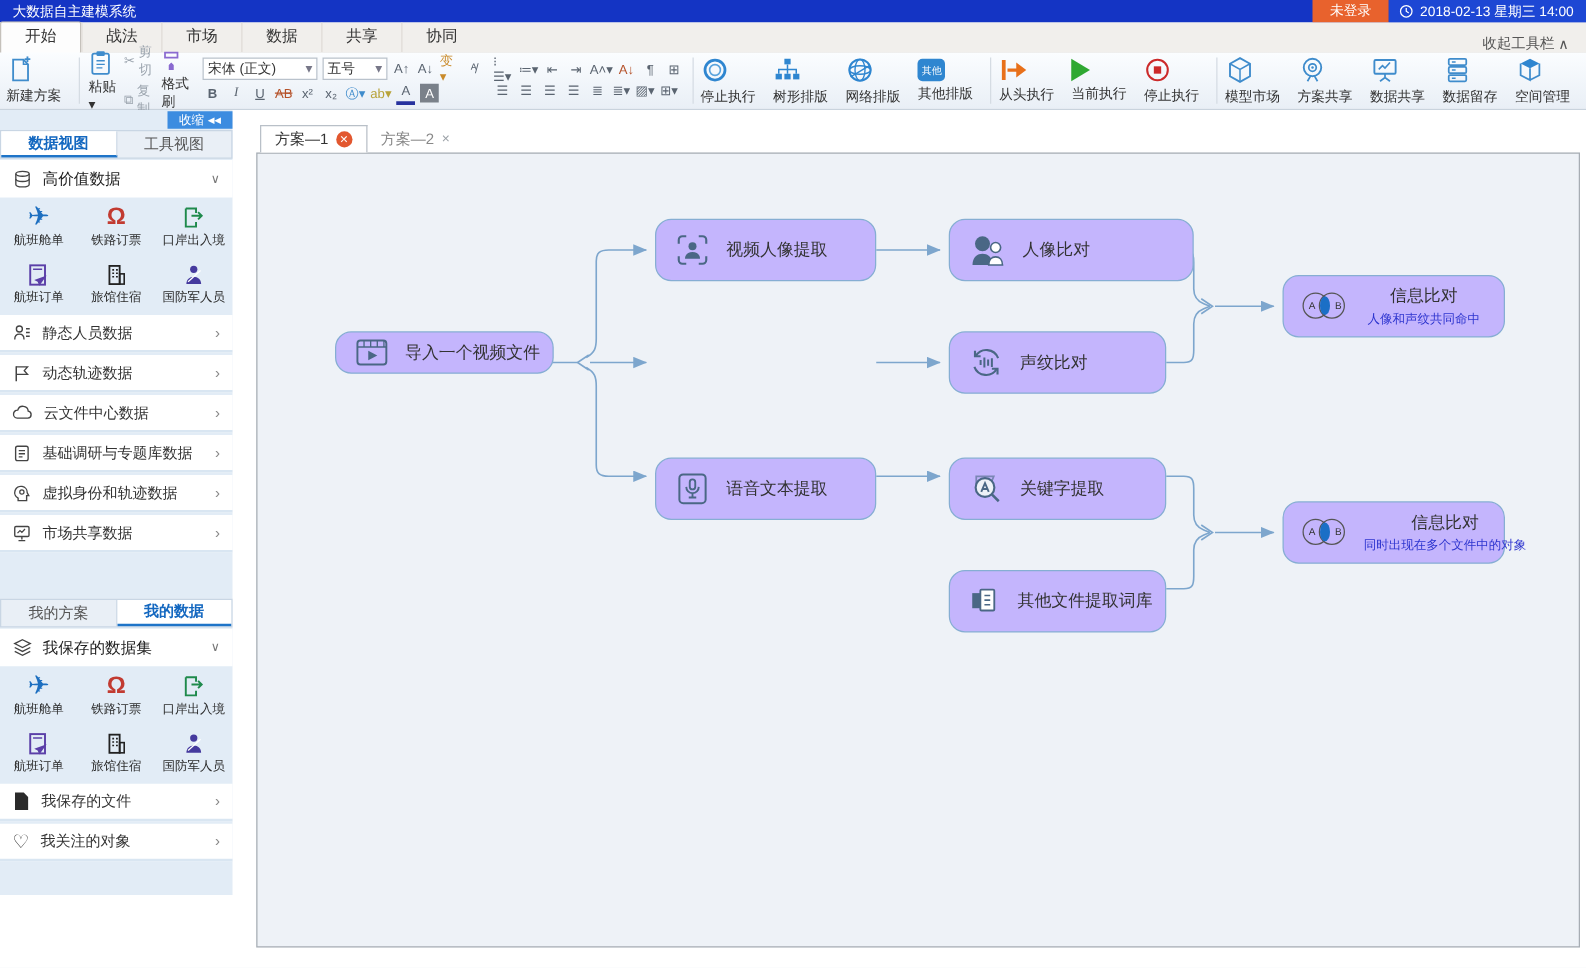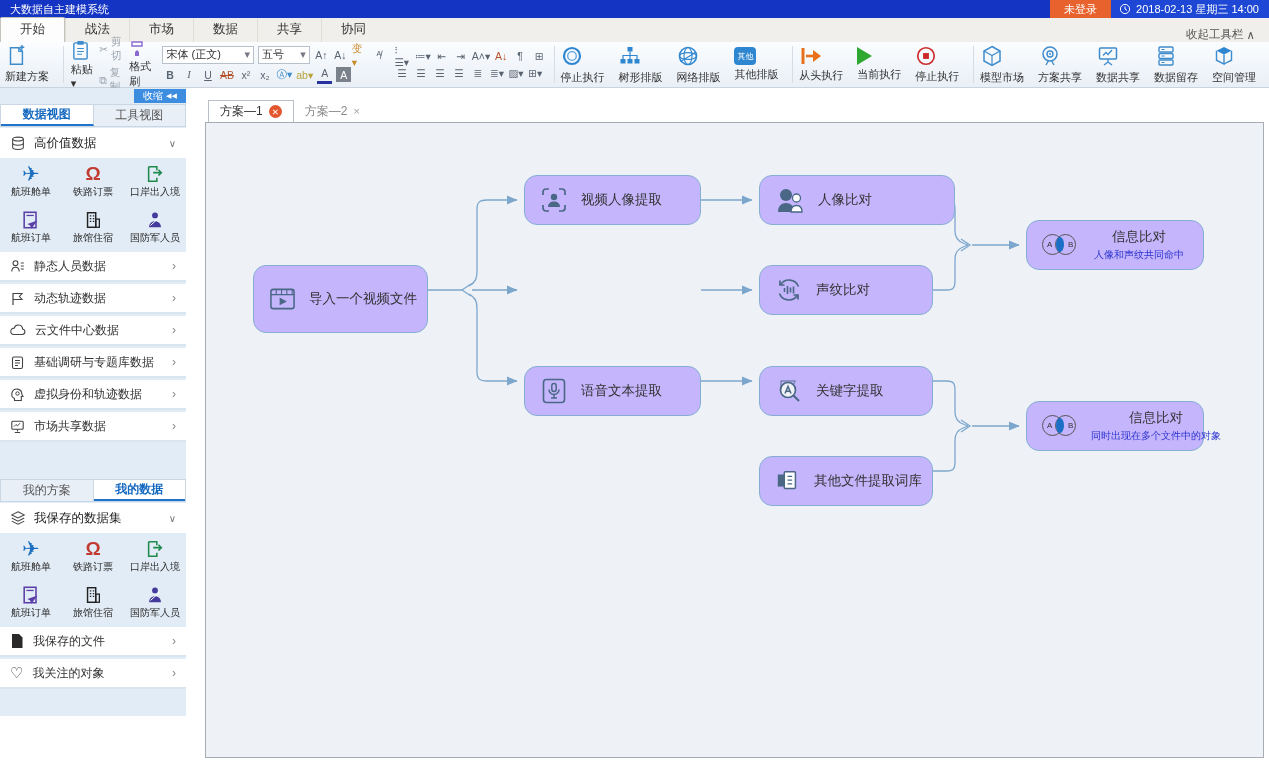--- a/index.html
+++ b/index.html
@@ -521,21 +521,21 @@
       <path d="M727 167 H741 C748 167 749 164 749 157 V136 C749 129 752 126 757 124 L762 122"></path>
       <path d="M755 116 L764 122 L755 128"></path>
       <path d="M766 122 H813" marker-end="url(#arr)"></path>
       <path d="M727 258 H741 C748 258 749 261 749 268 V289 C749 296 752 299 757 301 L762 303"></path>
       <path d="M727 348 H741 C748 348 749 345 749 338 V317 C749 310 752 307 757 305 L762 303"></path>
       <path d="M755 297 L764 303 L755 309"></path>
       <path d="M766 303 H813" marker-end="url(#arr)"></path>
     </g>
   </svg>
 
-  <div class="node" style="left:47px;top:142px;width:175px;height:68px">
+  <div class="node" style="left:62px;top:142px;width:175px;height:34px">
     <svg width="28" height="26" viewBox="0 0 28 26">
       <rect x="2" y="3" width="24" height="20" rx="2.5" fill="none" stroke="#4a6785" stroke-width="1.6"></rect>
       <path d="M2 8.5h24" stroke="#4a6785" stroke-width="1.3"></path>
       <path d="M7.5 3v5.5M13 3v5.5M18.5 3v5.5M24 3v5.5" stroke="#4a6785" stroke-width="1.1"></path>
       <path d="M11 11.5l7.5 4-7.5 4z" fill="#4a6785"></path>
     </svg>
     <span class="nlabel">导入一个视频文件</span>
   </div>
 
   <div class="node" style="left:318px;top:52px;width:177px;height:50px">

